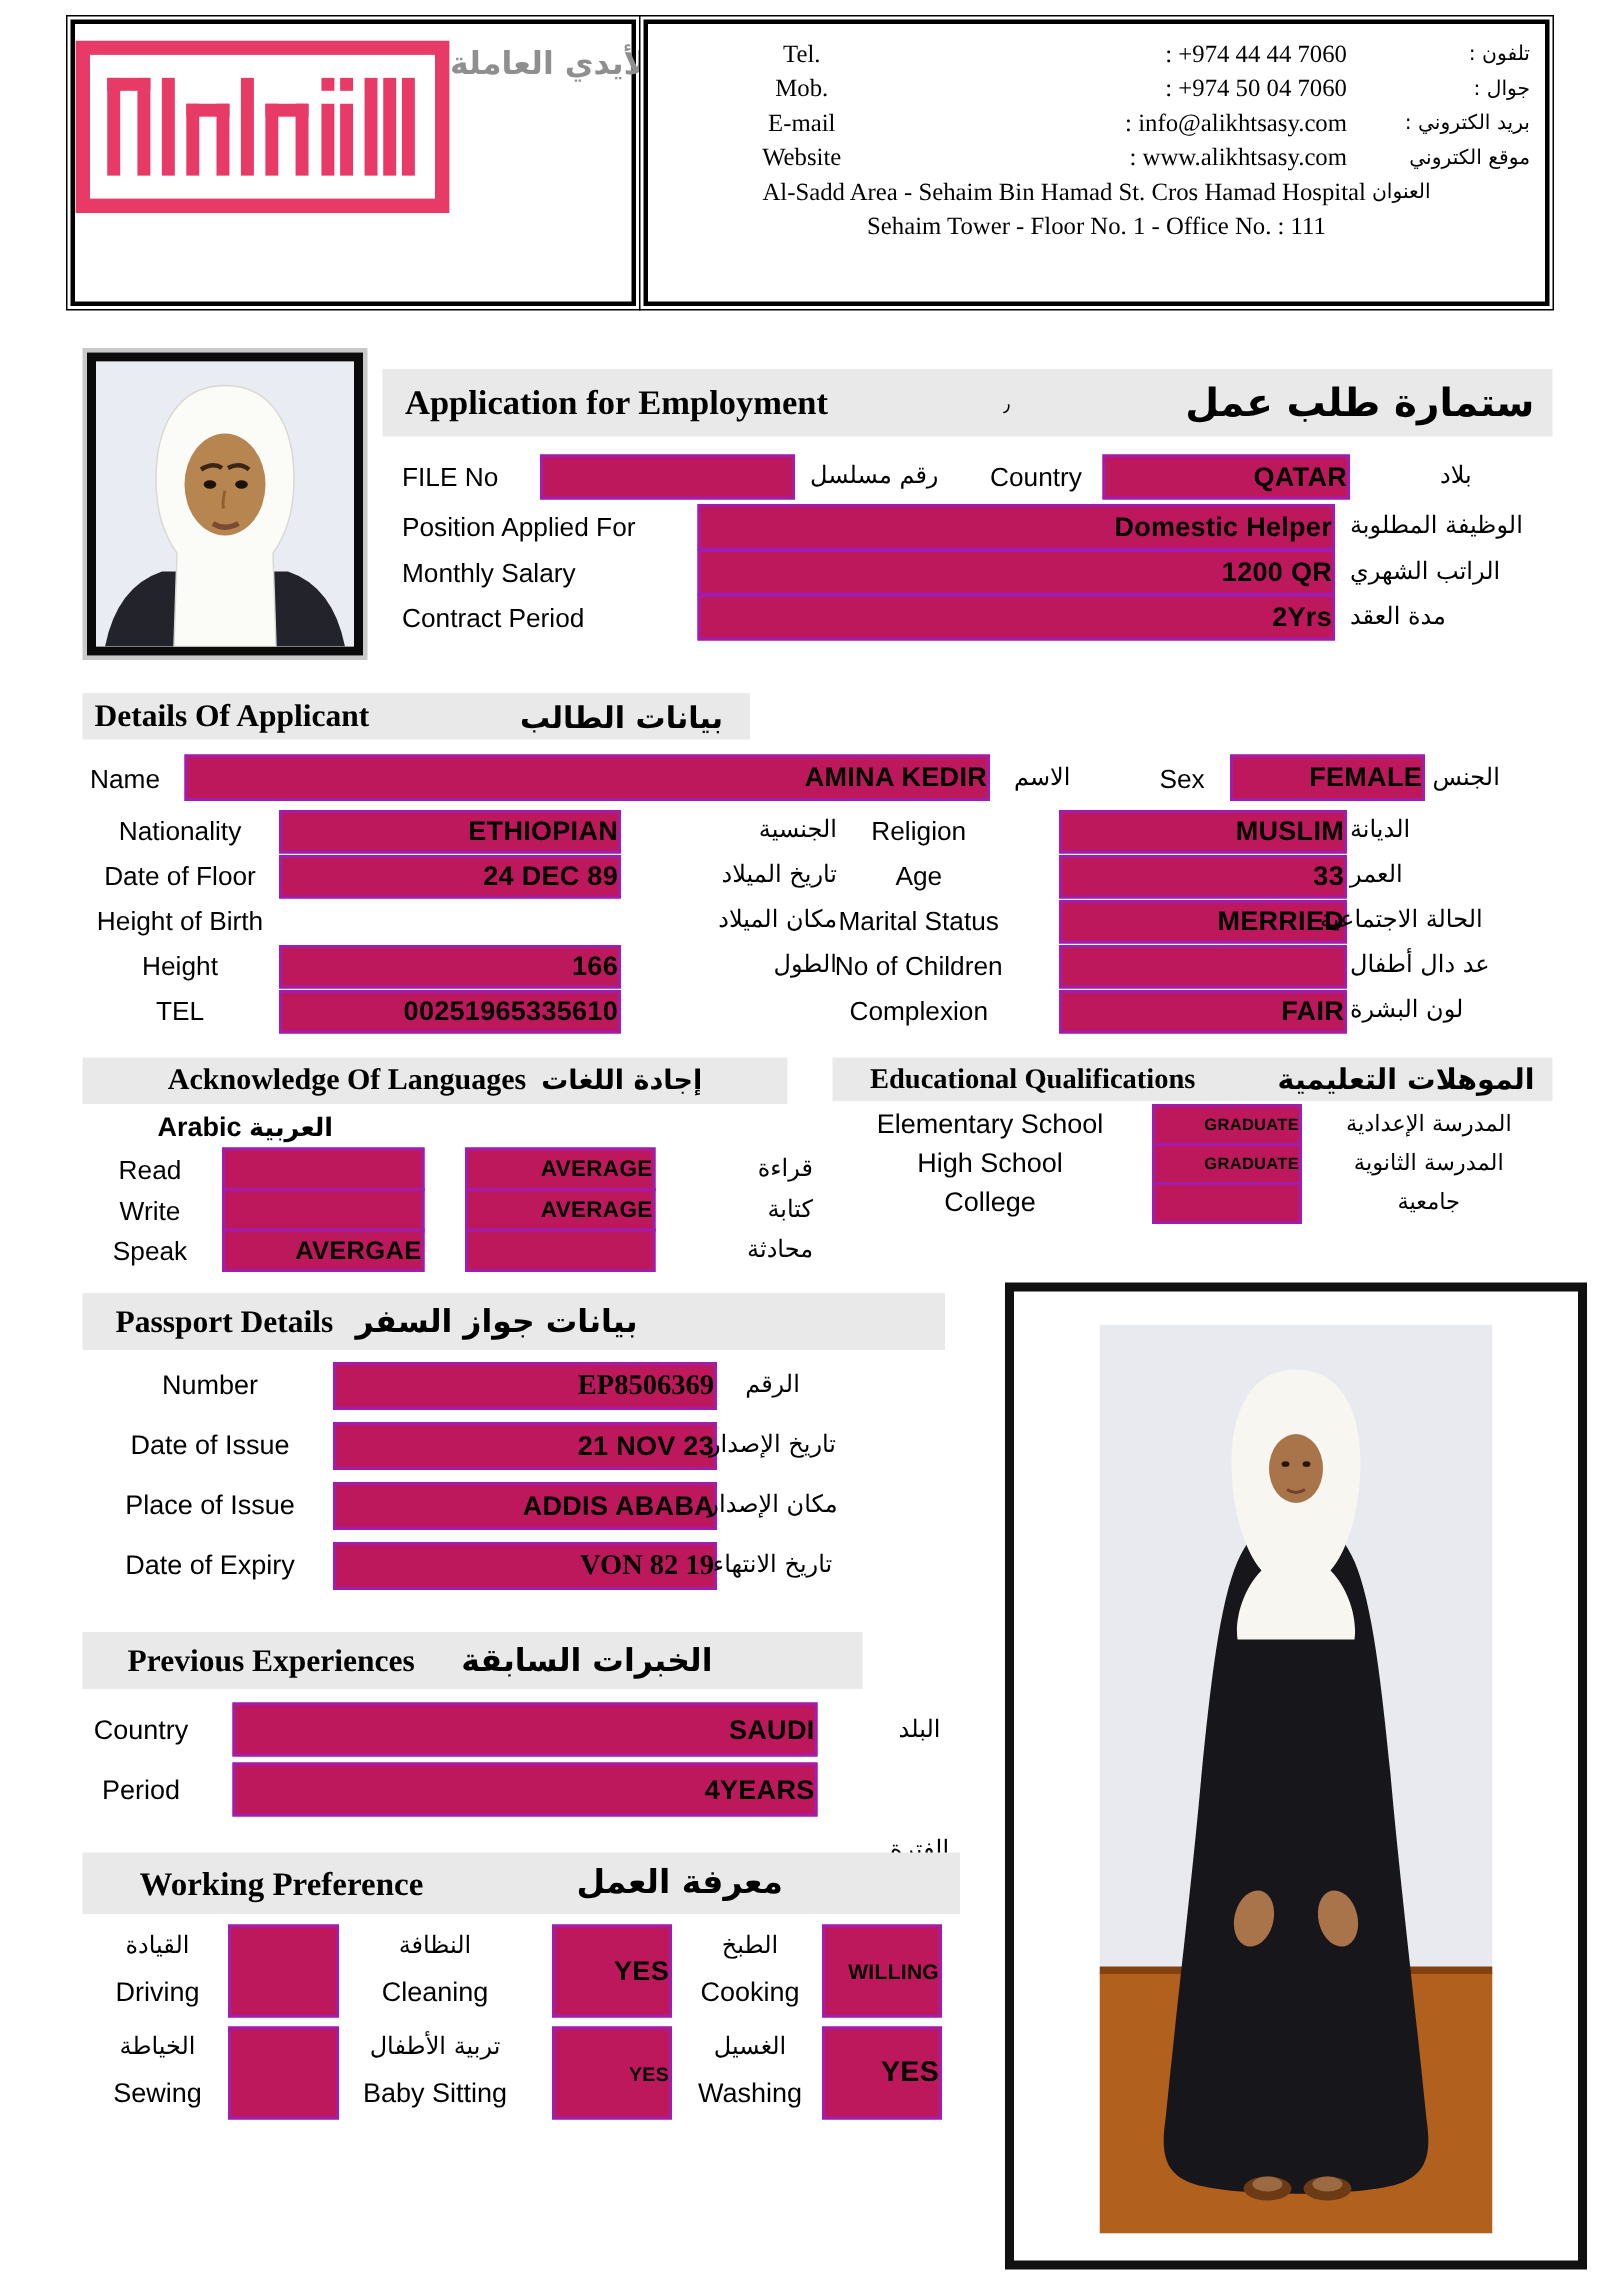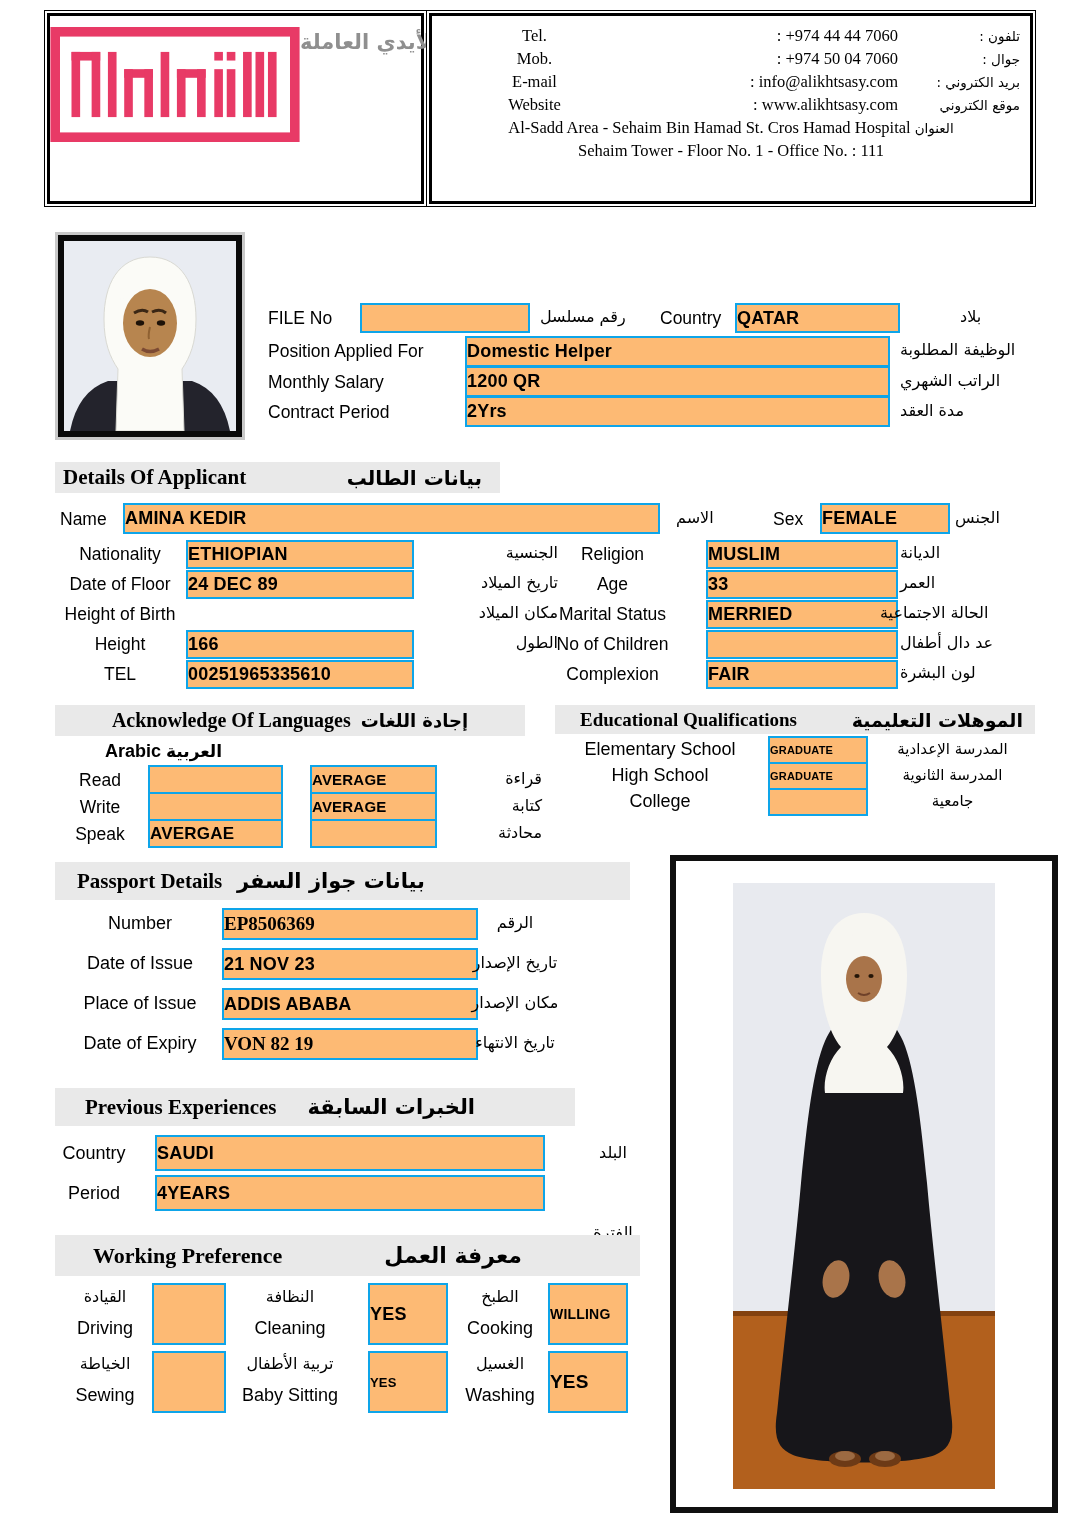--- a/index.html
+++ b/index.html
@@ -1,20 +1,20 @@
 <!DOCTYPE html>
 <html><head>
 <meta charset="utf-8">
 <style>
   html,body{margin:0;padding:0;background:#fff;}
   .page{position:relative;width:1080px;height:1526px;background:#ffffff;
         font-family:"Liberation Sans",sans-serif;color:#000;overflow:hidden;}
   .abs{position:absolute;}
   
-  .dbox{border:2px solid #0ea5e9;background:#fdba74;display:flex;align-items:center;justify-content:flex-start;box-sizing:border-box;}
+  .dbox{border:2px solid #a21caf;background:#be185d;display:flex;align-items:center;justify-content:flex-end;box-sizing:border-box;}
   .bval{font-weight:700;font-size:18px;letter-spacing:.2px;white-space:nowrap;}
   .sval{font-family:"Liberation Serif",serif;font-weight:700;font-size:19px;}
   .lbl{font-size:17.5px;white-space:nowrap;}
   .ar{font-family:"DejaVu Sans","Liberation Sans",sans-serif;direction:rtl;white-space:nowrap;}
   .arl{font-size:16px;}
   
   .gbar{background:#e9e9e9;display:flex;align-items:center;box-sizing:border-box;}
   .gbar .en{font-family:"Liberation Serif",serif;font-weight:700;font-size:21px;white-space:nowrap;}
   .gbar .art{font-weight:700;font-size:20px;}
   .ctr{text-align:center;justify-content:center;display:flex;align-items:center;}
@@ -116,20 +116,25 @@
         <path d="M56,62 C60,38 72,28 86,28 C100,28 112,38 116,62 C108,50 96,46 86,46 C76,46 64,50 56,62 Z" fill="#fbfbf7"></path>
         <path d="M70,72 q8,-5 14,-1 M88,71 q8,-4 14,1" stroke="#3a2614" stroke-width="3" fill="none"></path>
         <ellipse cx="76" cy="82" rx="4.2" ry="2.8" fill="#1d1208"></ellipse>
         <ellipse cx="97" cy="82" rx="4.2" ry="2.8" fill="#1d1208"></ellipse>
         <path d="M86,86 q-2,8 -1,12" stroke="#8f6132" stroke-width="2" fill="none"></path>
         <path d="M78,108 q8,5 17,0" stroke="#7c4a33" stroke-width="3.5" fill="none"></path>
       </svg>
     </div>
   </div>
 
+  <div class="abs gbar" style="left:255px;top:246px;width:780px;height:45px;justify-content:space-between;padding:0 12px 0 15px;">
+    <span class="en" style="font-size:23px;">Application for Employment</span>
+    <span style="font-size:14px;">٫</span>
+    <span class="art ar" style="font-size:26px;">ستمارة طلب عمل</span>
+  </div>
 
   <div class="abs lbl" style="left:268px;top:308px;">FILE No</div>
   <div class="abs dbox" style="left:360px;top:303px;width:170px;height:30px;">
     <span class="bval"></span>
   </div>
   <div class="abs ar arl" style="left:540px;top:307px;">رقم مسلسل</div>
   <div class="abs lbl" style="left:660px;top:308px;">Country</div>
   <div class="abs dbox" style="left:735px;top:303px;width:165px;height:30px;">
     <span class="bval">QATAR</span>
   </div>

